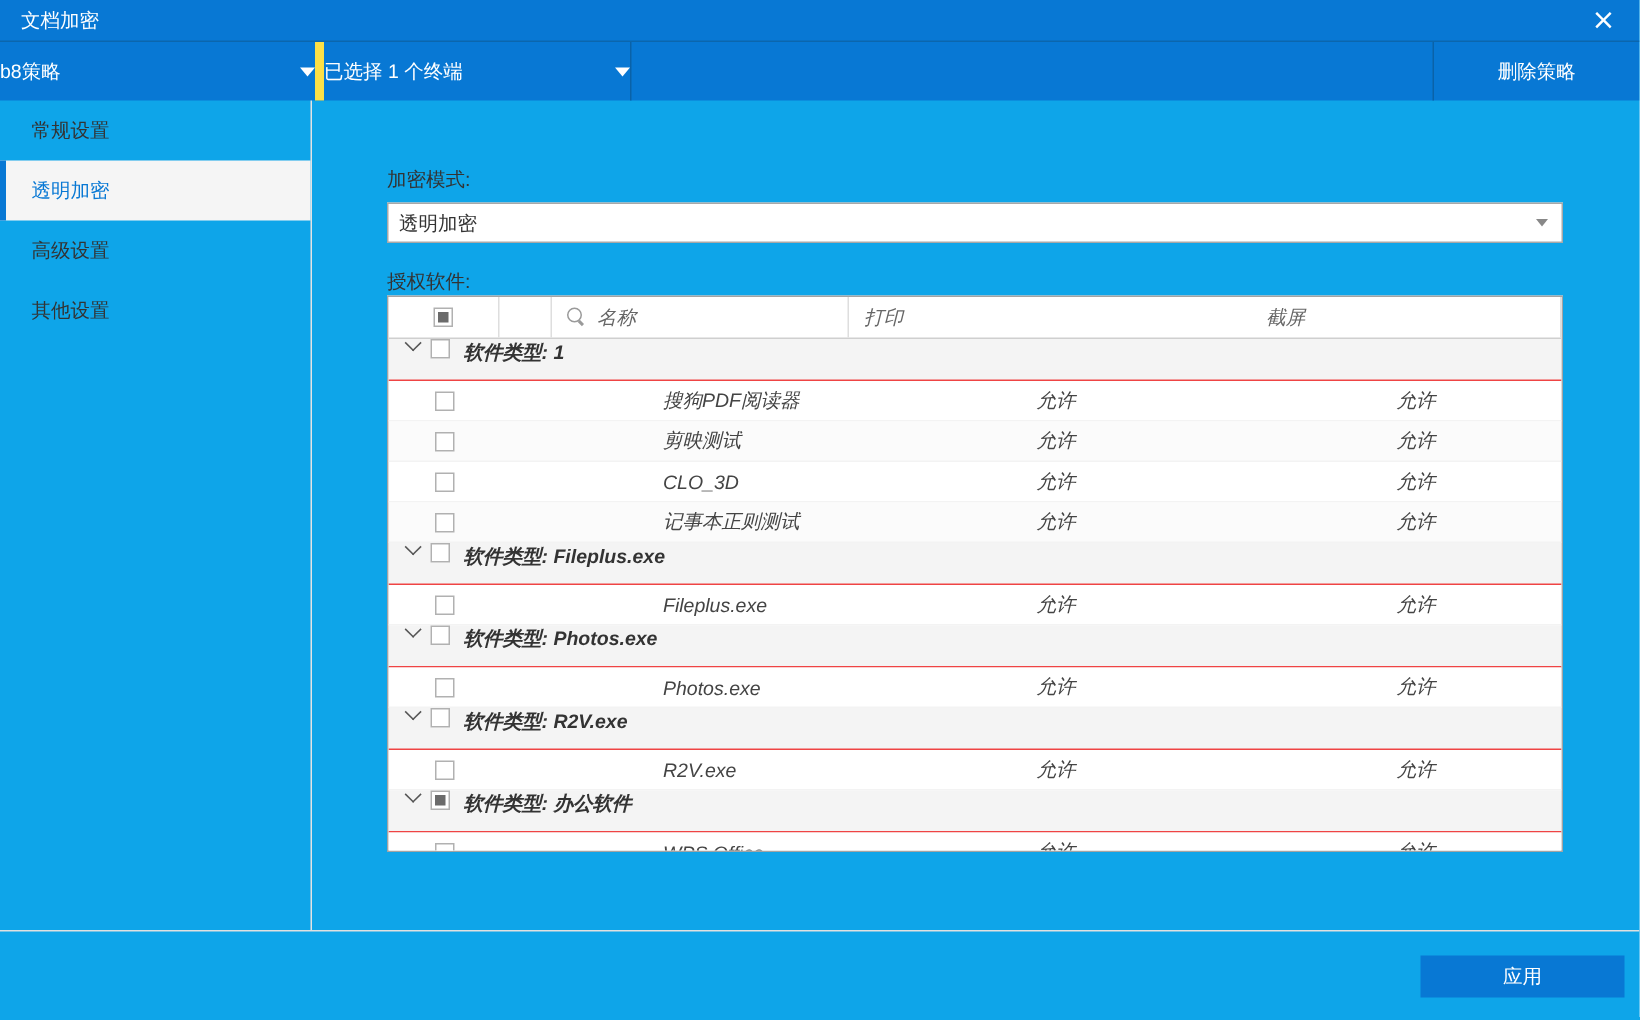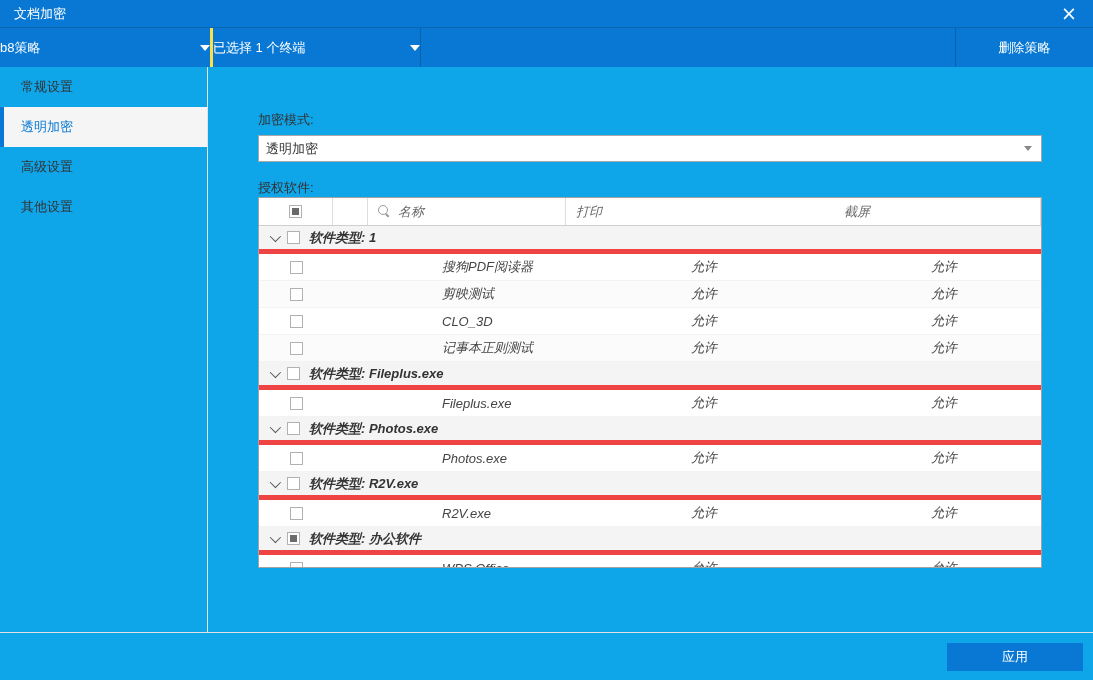--- a/index.html
+++ b/index.html
@@ -13,21 +13,21 @@
     font-size:13px; border-bottom:1px solid #0b66ad; flex:0 0 auto; }
   .close-x { font-size:19px; line-height:19px; cursor:pointer; color:#fff;
     font-family:"DejaVu Sans",sans-serif; padding:0 2px; }
 
   
   .toolbar { height:39px; background:#0878d4; display:flex; align-items:stretch;
     color:#fff; font-size:13px; flex:0 0 auto; }
   .tb-sec { display:flex; align-items:center; justify-content:space-between;
     padding:0 0; cursor:pointer; }
   .tb-sec.policy { width:210px; }
-  .tb-sec.terminal { width:210px; border-left:3px solid #fde047;gap:20px; }
+  .tb-sec.terminal { width:210px; border-left:6px solid #fde047;gap:20px; }
   .tb-spacer { flex:1; border-left:1px solid #0a62a8; }
   .tb-delete { width:138px; border-left:1px solid #0a62a8; display:flex;
     align-items:center; justify-content:center; cursor:pointer; }
   .caret-down { width:0; height:0; border-left:5px solid transparent;
     border-right:5px solid transparent; border-top:6px solid #fff; margin-left:8px; }
 
   
   .content { flex:1 1 auto; display:flex; min-height:0; }
   .sidebar { width:208px; border-right:1px solid #e3e3e3; padding-top:0; flex:0 0 auto; }
   .side-item { height:40px; line-height:40px; padding-left:17px; font-size:13px;
@@ -48,22 +48,22 @@
     overflow:hidden; font-size:13px; color:#444; background:#fff;font-style:italic; }
   .thead { height:28px; display:flex; align-items:stretch; color:#666;
     border-bottom:1px solid #cfcfcf; background:#fff; }
   .th { display:flex; align-items:center; }
   .th.c1 { width:74px; justify-content:center; border-right:1px solid #dedede; }
   .th.c2 { width:35px; border-right:1px solid #dedede; }
   .th.c3 { width:198px; padding-left:10px; border-right:1px solid #dedede; }
   .th.c4 { width:207px; padding-left:10px; border-right:1px solid #dedede; }
   .th.c5 { flex:1; padding-left:10px; }
 
-  .g-row { height:28px; display:flex; align-items:center; background:#f4f4f4;
-    border-bottom:5px solid #ef4444; cursor:pointer; }
+  .g-row { height:28px; display:flex; background:#f4f4f4;
+    border-bottom:1px solid #ef4444; cursor:pointer; }
   .g-row .chev { margin-left:11px; }
   .g-row .cb { margin-left:9px; }
   .g-row .g-label { margin-left:9px; font-weight:bold; color:#333; }
 
   .row { height:27px; display:flex; align-items:center;
     border-bottom:1px solid #f3f3f3; cursor:default; background:#fff;gap:37px; }
   .row.alt { background:#fbfbfb; }
   .row .rc1 { width:74px; display:flex; justify-content:center; }
   .row .rc2 { width:35px; }
   .row .rc3 { width:198px; }
@@ -83,21 +83,21 @@
 
   
   .search { width:13px; height:13px; position:relative; display:inline-block;
     margin-right:7px; flex:0 0 auto; }
   .search::before { content:""; position:absolute; left:0; top:0; width:8px;
     height:8px; border:1.5px solid #9a9a9a; border-radius:50%; }
   .search::after { content:""; position:absolute; left:8px; top:8px; width:4px;
     height:1.5px; background:#9a9a9a; transform:rotate(45deg); transform-origin:left center; }
 
   
-  .footer { height:48px; border-top:1px solid #e0e0e0; display:flex;
+  .footer { height:60px; border-top:1px solid #e0e0e0; display:flex;
     align-items:center; justify-content:flex-end; padding-right:10px; flex:0 0 auto; }
   .apply-btn { width:136px; height:28px; background:#0878d4; color:#fff;
     font-size:13px; display:flex; align-items:center; justify-content:center;
     cursor:pointer; }
 </style>
 </head>
 <body>
 
 <div class="window">
 

